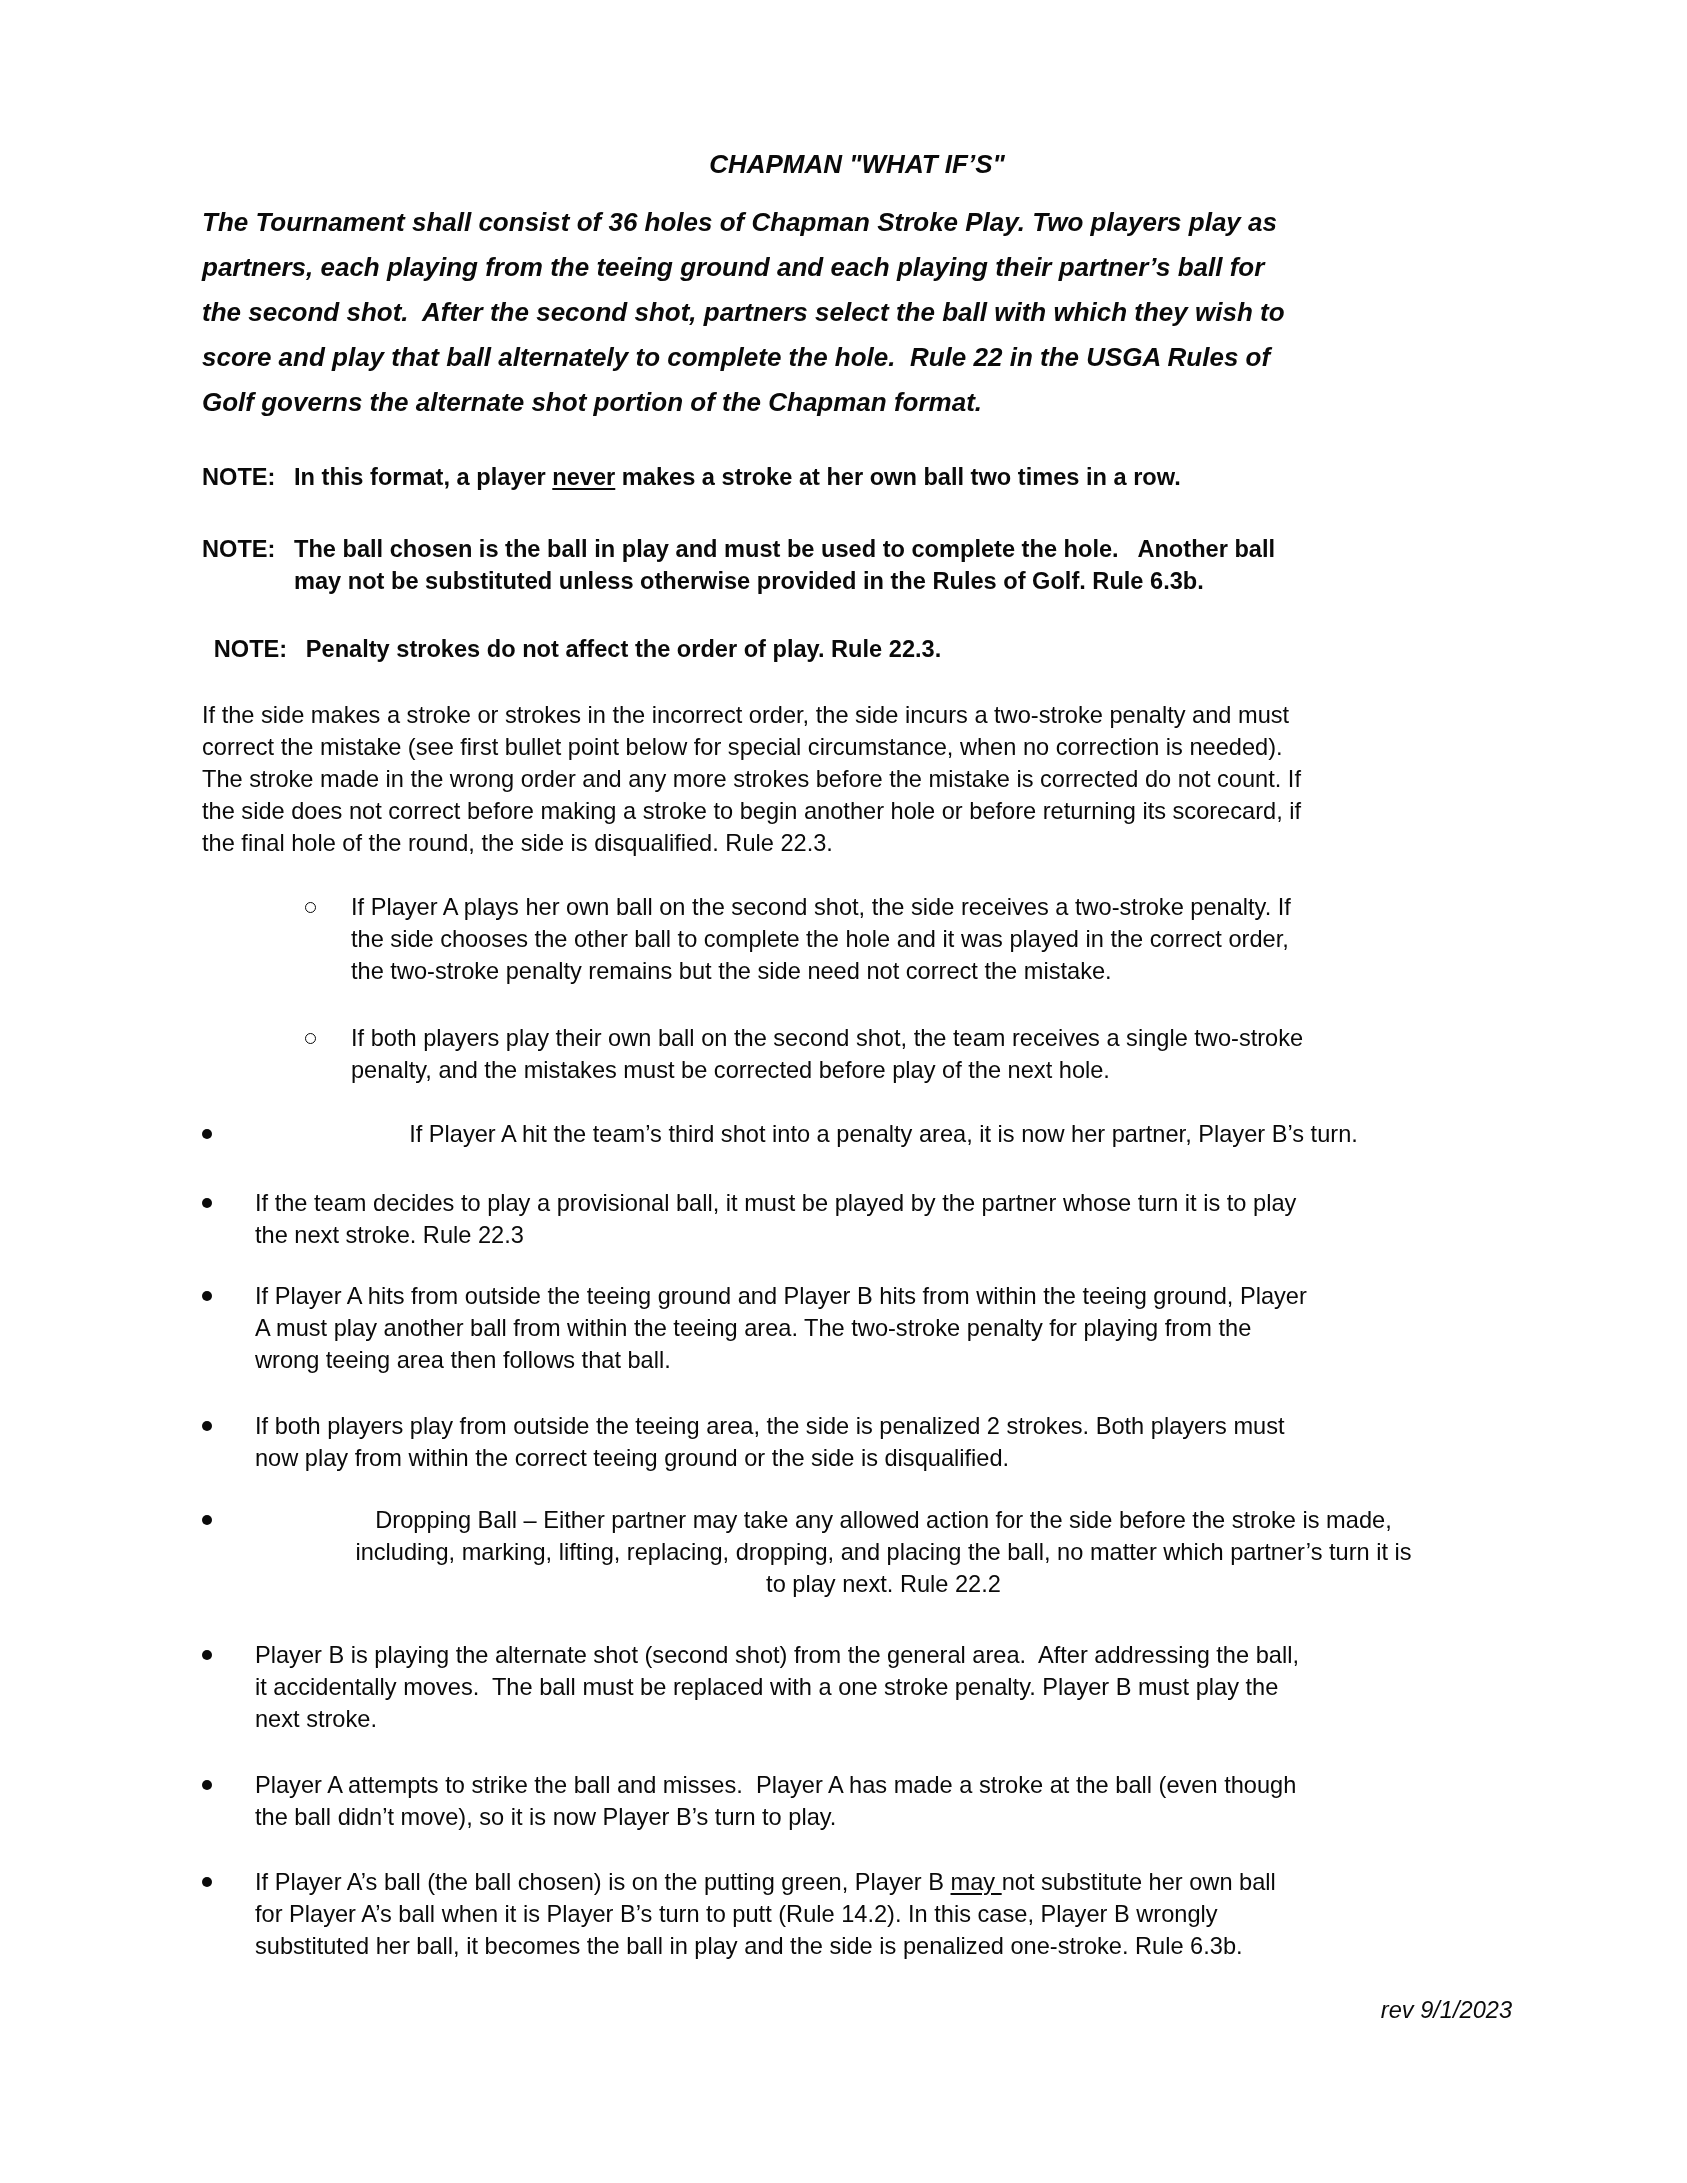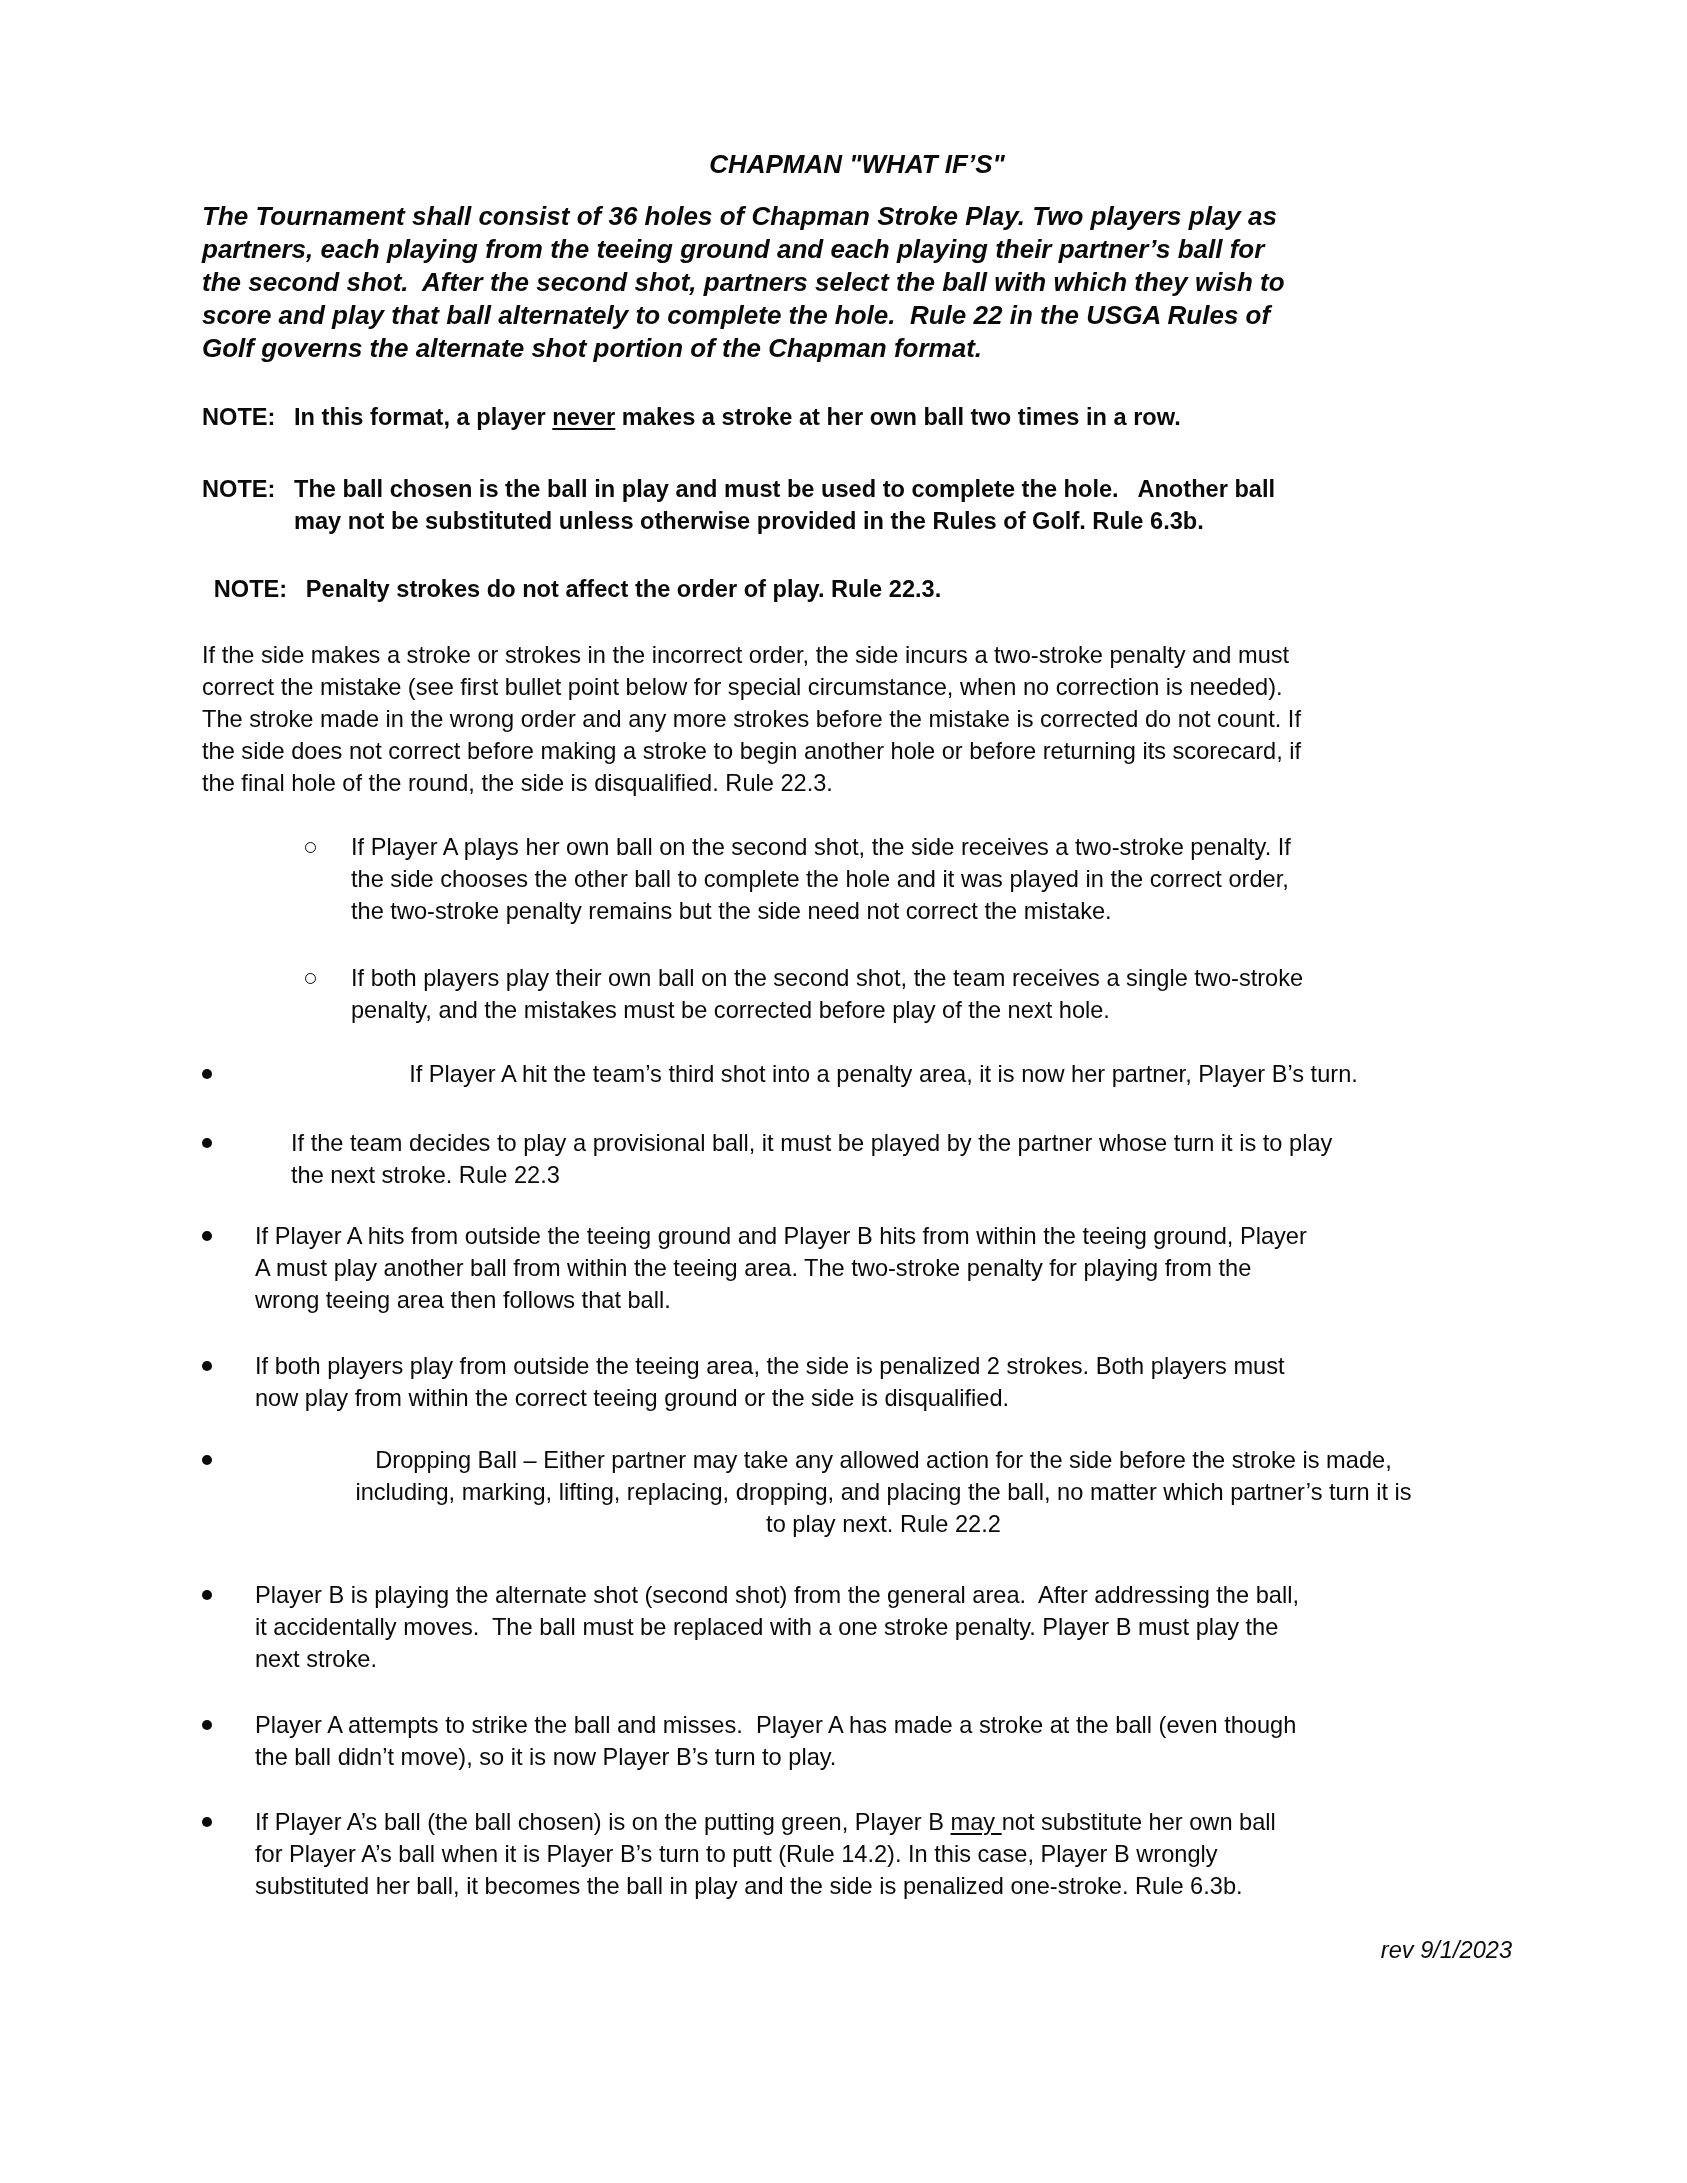--- a/index.html
+++ b/index.html
@@ -7,42 +7,42 @@
     width:1687px;height:2183px;background:#ffffff;color:#0a0a0a;
     box-sizing:border-box;padding:147px 175px 0 202px;overflow:hidden;
     font-family:"Liberation Sans", sans-serif;position:relative;
   }
   .pre{white-space:pre-wrap;}
   .title{
     font-size:26px;line-height:35px;font-weight:bold;font-style:italic;
     text-align:center;margin:0 0 17.7px 0;
   }
   .intro{
-    font-size:26px;line-height:33px;font-weight:bold;font-style:italic;
+    font-size:26px;line-height:45px;font-weight:bold;font-style:italic;
     margin:0 0 20px 0;
   }
   .note{display:flex;font-size:23.6px;line-height:32px;font-weight:bold;margin-top:36px;}
   .note-label{flex:0 0 92px;}
   .note-text{flex:1;white-space:pre-wrap;}
   .note1{margin-bottom:40px;}
   .note2{margin-bottom:29.5px;}
   .note3{margin-left:11.8px;margin-bottom:34px;}
   .bodypara{font-size:23.6px;line-height:32px;margin:7px 0 32px 0;}
   .bullet{display:flex;font-size:23.6px;line-height:32px;}
   .bullet .gutter{flex:0 0 53px;}
   .sub{margin-left:103px;justify-content:flex-end;}
   .sub .gutter{flex:0 0 46px;}
   .btext{flex:1;white-space:pre-wrap;}
   .dot{display:block;width:10px;height:10px;border-radius:50%;background:#0a0a0a;margin-top:11px;}
   .ring{display:block;width:11px;height:11px;border-radius:50%;border:1.7px solid #0a0a0a;box-sizing:border-box;margin-top:11px;}
   .u{text-decoration:underline;text-decoration-thickness:2.1px;text-underline-offset:3.4px;}
   .mb-o1{margin-bottom:35px;}
   .mb-o2{margin-bottom:32px;}
   .mb-b1{margin-bottom:37px;text-align:center;}
-  .mb-b2{margin-bottom:29.5px;gap:36px;}
+  .mb-b2{margin-bottom:29.5px;}
   .mb-b3{margin-bottom:34px;}
   .mb-b4{margin-bottom:29.5px;}
   .mb-b5{margin-bottom:39px;text-align:center;}
   .mb-b6{margin-bottom:34px;}
   .mb-b7{margin-bottom:32px;}
   .mb-b8{margin-bottom:33px;}
   .mb-b9{margin-bottom:32px;}
   .footer{
     font-size:23.6px;line-height:32px;font-style:italic;text-align:right;margin:0;
   }

